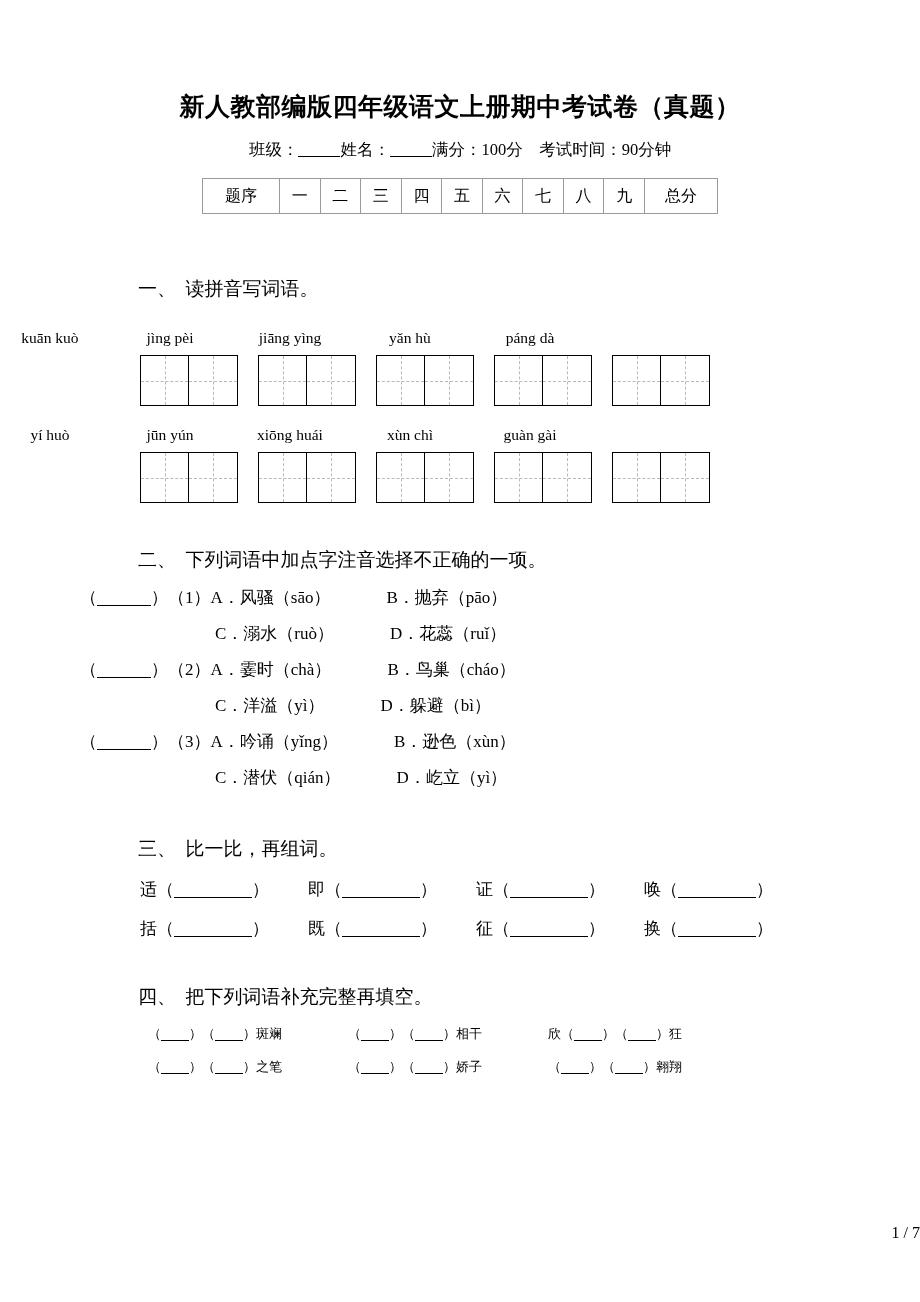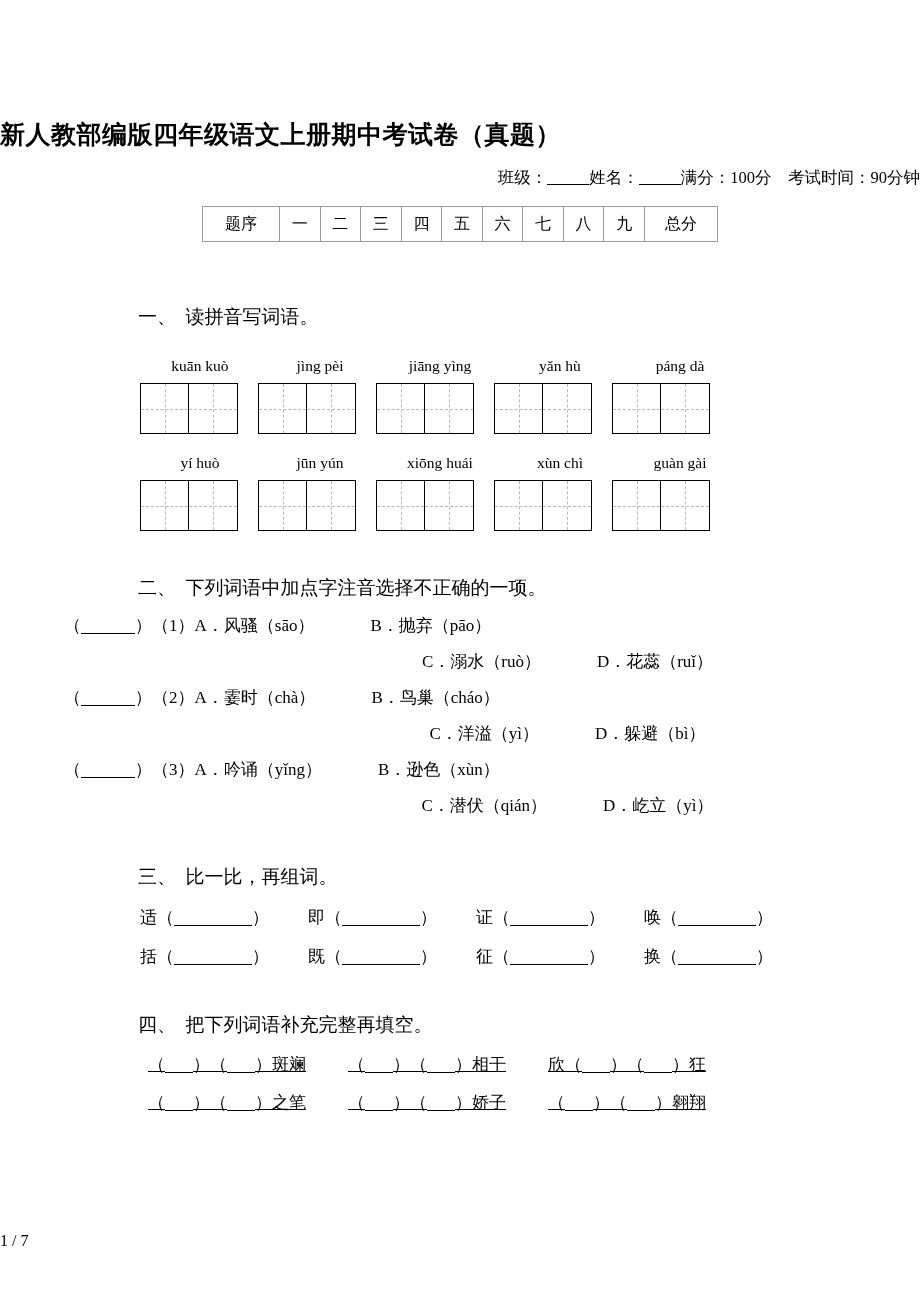--- a/index.html
+++ b/index.html
@@ -19,30 +19,31 @@
   .page {
     position: relative;
     width: 920px;
     height: 1302px;
     box-sizing: border-box;
     padding: 0;
   }
 
   
   .doc-title {
+    text-align: center;
     font-size: 25px;
     font-weight: bold;
     letter-spacing: 0.5px;
     margin: 0;
-    padding-top: 118px;
+    padding-top: 90px;
     font-family: "Liberation Serif", "DejaVu Serif", serif;
   }
 
   .doc-subtitle {
-    text-align: right;
+    text-align: center;
     font-size: 16.5px;
     margin: 0;
     padding-top: 16px;
     white-space: pre;
     font-family: "Liberation Serif", "DejaVu Serif", serif;
   }
   .doc-subtitle .ul {
     display: inline-block;
     border-bottom: 1px solid #000;
     width: 42px;
@@ -87,21 +88,20 @@
     white-space: pre;
     font-family: "Liberation Serif", "DejaVu Serif", serif;
   }
   .sec-head .num { }
   .sec-head .txt { }
 
   
   .s1 { padding-top: 62px; }
 
   .pinyin-row {
-    padding-left: 150px;
     font-size: 15.5px;
     font-family: "Liberation Serif", "DejaVu Serif", serif;
     display: flex;
   }
   .pinyin-row .py {
     text-align: center;
   }
   .pinyin-row.r1 { padding-top: 27px; }
   .pinyin-row.r2 { padding-top: 20px; }
   .pinyin-row .py {
@@ -143,26 +143,26 @@
     left: 0;
     right: 0;
     height: 0;
     border-top: 1px dashed #b9b9b9;
   }
 
   
   .s2 { padding-top: 44px; }
   .mc-line {
     font-size: 17px;
-    padding-left: 64px;
+    padding-left: 80px;
     padding-top: 13px;
     white-space: pre;
     font-family: "Liberation Serif", "DejaVu Serif", serif;
   }
-  .mc-line.indent { padding-left: 215px; text-align: center; }
+  .mc-line.indent { padding-left: 215px; }
   .blank-long {
     display: inline-block;
     width: 54px;
     border-bottom: 1px solid #000;
     height: 15px;
     vertical-align: -3px;
   }
   .opt-gap { display: inline-block; width: 56px; }
 
   
@@ -182,46 +182,45 @@
     display: inline-block;
     width: 78px;
     border-bottom: 1px solid #000;
     height: 14px;
     vertical-align: -3px;
   }
 
   
   .s4 { padding-top: 44px; }
   .idiom-row {
-    font-size: 17px;
+    font-size: 13px;
     padding-left: 148px;
     padding-top: 15px;
     display: flex;
     font-family: "Liberation Serif", "DejaVu Serif", serif;
-    text-decoration: underline;
   }
   .idiom-item {
     white-space: pre;
     width: 200px;
   }
   .blank-short {
     display: inline-block;
     width: 28px;
     border-bottom: 1px solid #000;
     height: 14px;
     vertical-align: -3px;
   }
 
   
   .footer {
     position: absolute;
     left: 0;
     right: 0;
-    bottom: 52px;
-    text-align: left;
+    bottom: 60px;
+    text-align: right;
     font-size: 16px;
     font-family: "Liberation Serif", "DejaVu Serif", serif;
     white-space: pre;
   }
 </style>
 </head>
 <body>
 
 <div class="page">
 

